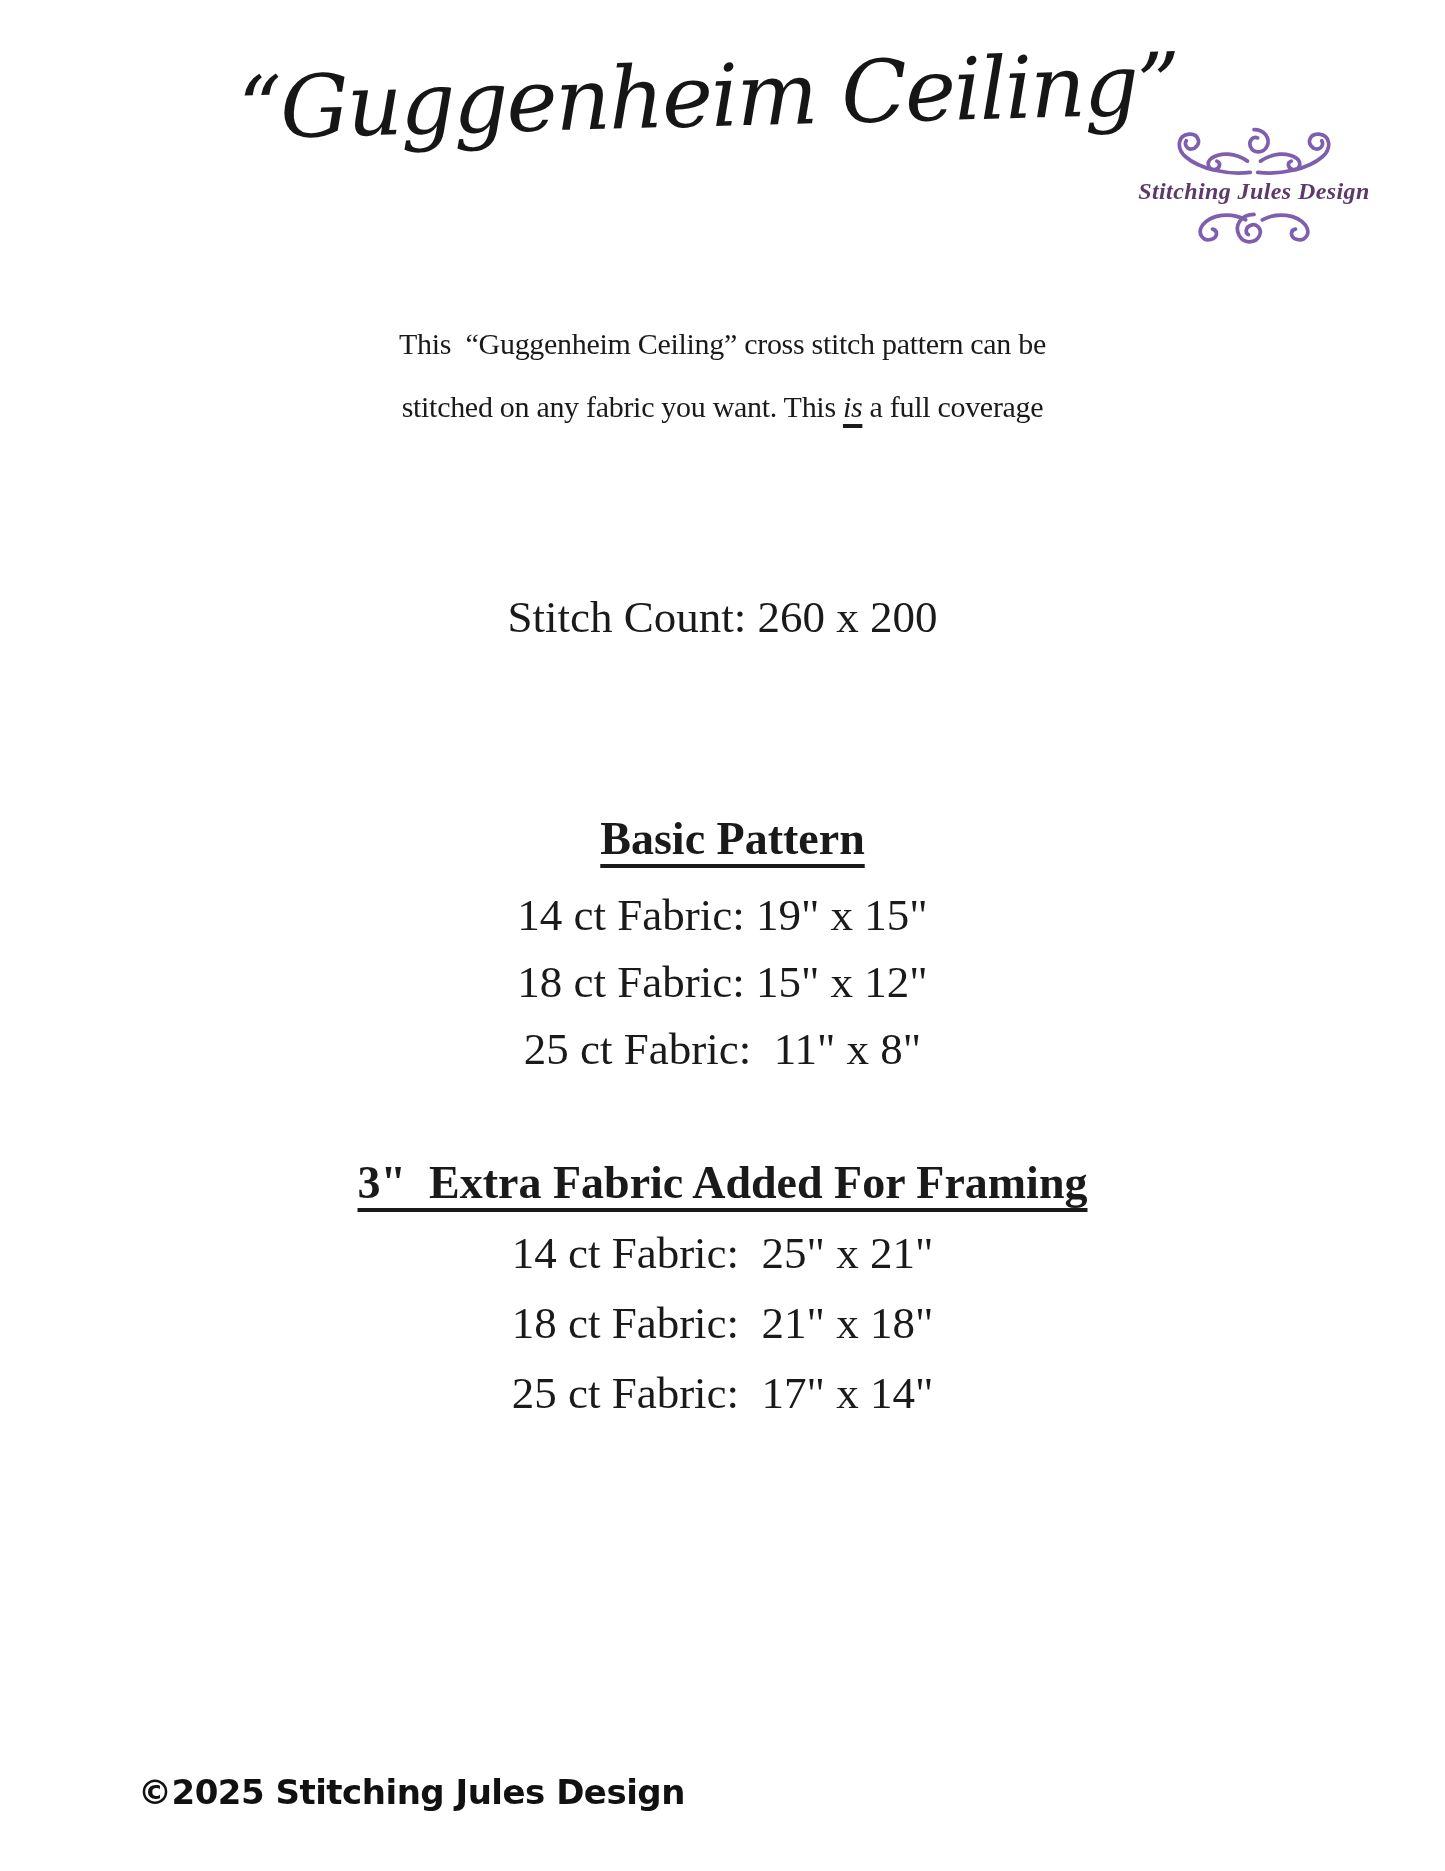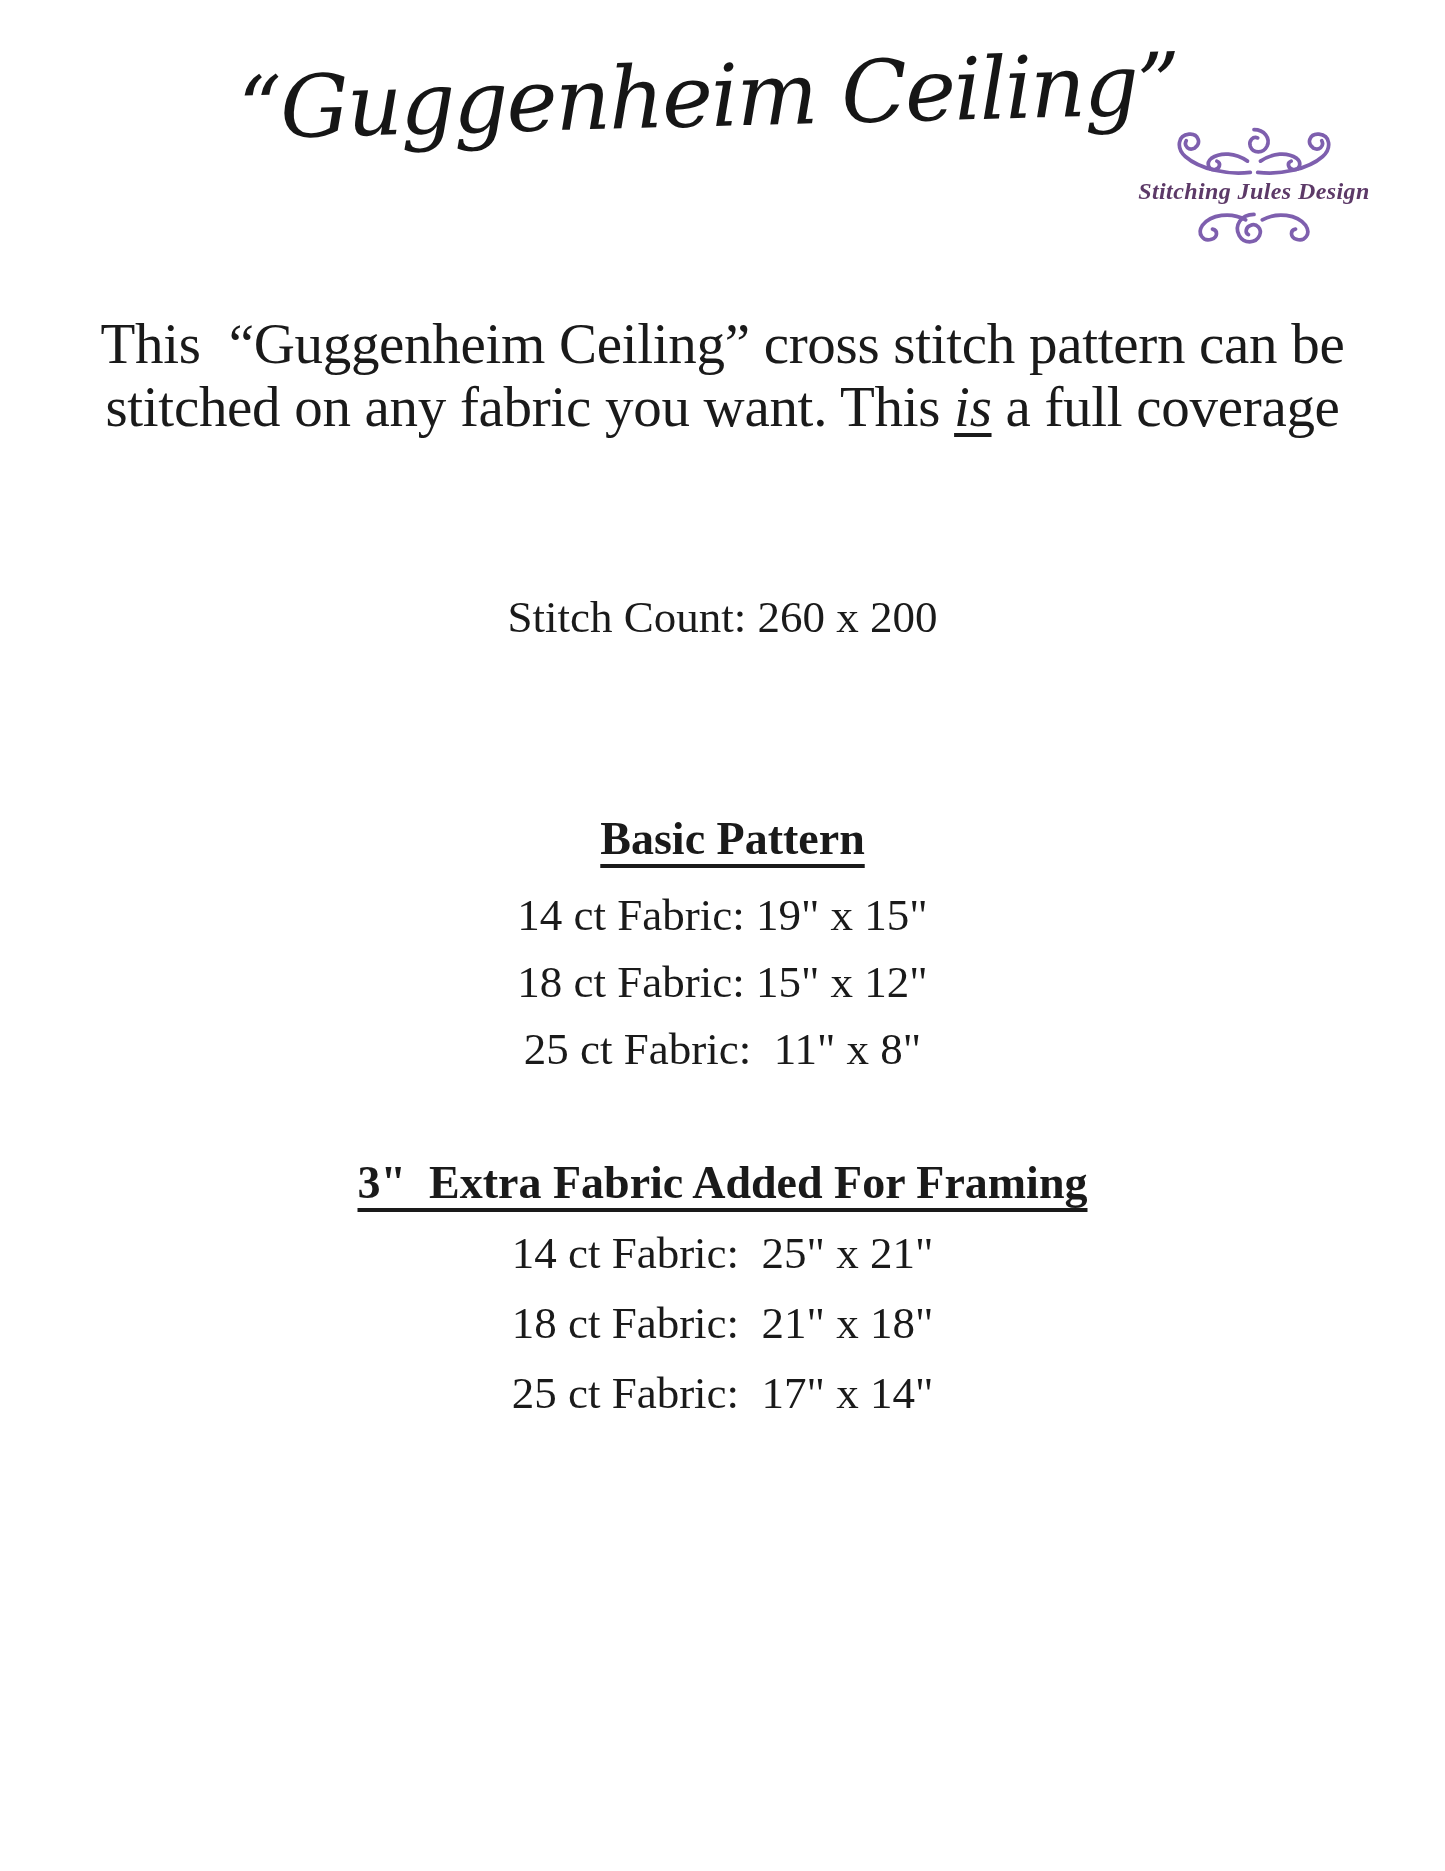--- a/index.html
+++ b/index.html
@@ -53,21 +53,21 @@
   
   .centerblock{
     position:absolute;
     left:0;
     width:100%;
     text-align:center;
     margin:0;
   }
   .intro{
     top:312px;
-    font-size:57px;
+    font-size:30px;
     line-height:63px;
     letter-spacing:-0.3px;
   }
   .line{display:block;}
   .u{
     text-decoration:underline;
     text-decoration-thickness:4px;
     text-underline-offset:7px;
     font-style:italic;
   }
@@ -161,14 +161,15 @@
 
   <div class="centerblock sec-heading framing-heading">
     <span class="u-head">3"&nbsp; Extra Fabric Added For Framing</span>
   </div>
   <div class="centerblock framing-items">
     <div>14 ct Fabric: &nbsp;25" x 21"</div>
     <div>18 ct Fabric: &nbsp;21" x 18"</div>
     <div>25 ct Fabric: &nbsp;17" x 14"</div>
   </div>
 
+  <div class="copyright">©2025 Stitching Jules Design</div>
 
 </div>
 
 </body></html>

